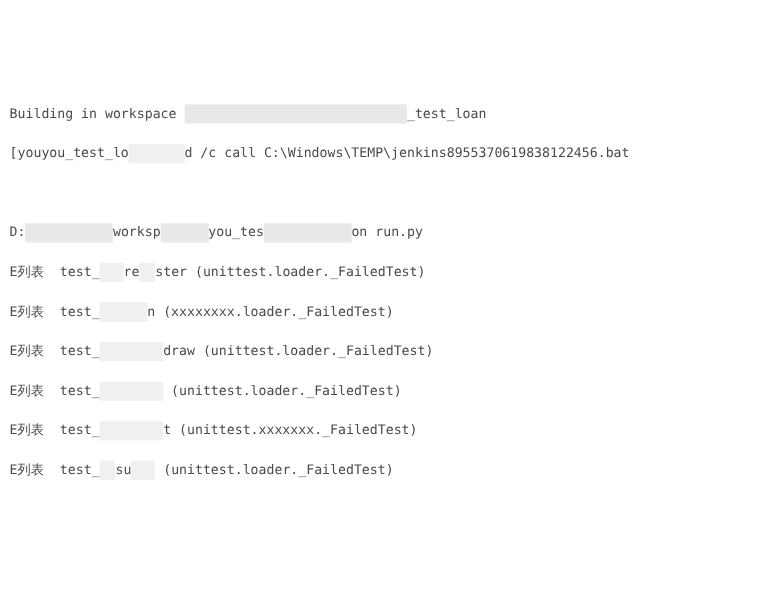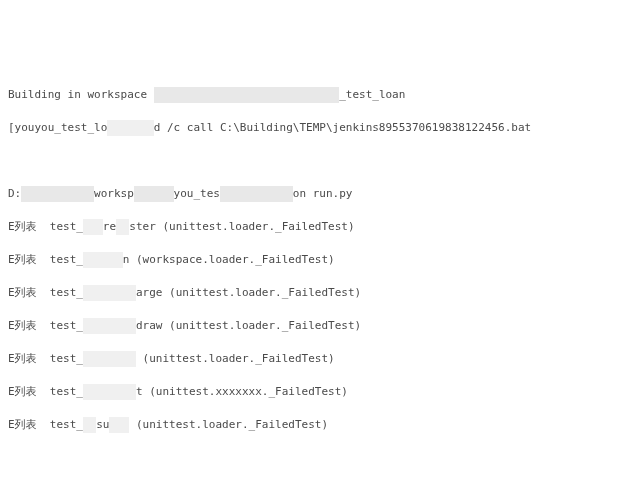--- a/index.html
+++ b/index.html
@@ -26,26 +26,25 @@
     .r1 { background: #f0f0f0; }
     .r2 { background: #e8e8e8; }
   </style>
 </head>
 <body>
 
 
 
 <div class="console">
 <div class="line"><span>Building in workspace </span><span class="redact r2">xxxxxxxxxxxxxxxxxxxxxxxxxxxx</span><span>_test_loan</span></div>
-<div class="line"><span>[youyou_test_lo</span><span class="redact r1">xxxxxxx</span><span>d /c call C:\Building\TEMP\jenkins8955370619838122456.bat</span></div>
+<div class="line"><span>[youyou_test_lo</span><span class="redact r1">xxxxxxx</span><span>d /c call C:\Windows\TEMP\jenkins8955370619838122456.bat</span></div>
 <div class="line"></div>
 <div class="line"><span>D:</span><span class="redact r2">xxxxxxxxxxx</span><span>worksp</span><span class="redact r2">xxxxxx</span><span>you_tes</span><span class="redact r2">xxxxxxxxxxx</span><span>on run.py</span></div>
 <div class="line"><span>E列表  test_</span><span class="redact r1">xxx</span><span>re</span><span class="redact r1">xx</span><span>ster (unittest.loader._FailedTest)</span></div>
-<div class="line"><span>E列表  test_</span><span class="redact r1">xxxxxx</span><span>n (workspace.loader._FailedTest)</span></div>
-<div class="line"><span>E列表  test_</span><span class="redact r1">xxxxxxxx</span><span>arge (unittest.loader._FailedTest)</span></div>
+<div class="line"><span>E列表  test_</span><span class="redact r1">xxxxxx</span><span>n (xxxxxxxx.loader._FailedTest)</span></div>
 <div class="line"><span>E列表  test_</span><span class="redact r1">xxxxxxxx</span><span>draw (unittest.loader._FailedTest)</span></div>
 <div class="line"><span>E列表  test_</span><span class="redact r1">xxxxxxxx</span><span> (unittest.loader._FailedTest)</span></div>
 <div class="line"><span>E列表  test_</span><span class="redact r1">xxxxxxxx</span><span>t (unittest.xxxxxxx._FailedTest)</span></div>
 <div class="line"><span>E列表  test_</span><span class="redact r1">xx</span><span>su</span><span class="redact r1">xxx</span><span> (unittest.loader._FailedTest)</span></div>
 
 
 
 
 
 

